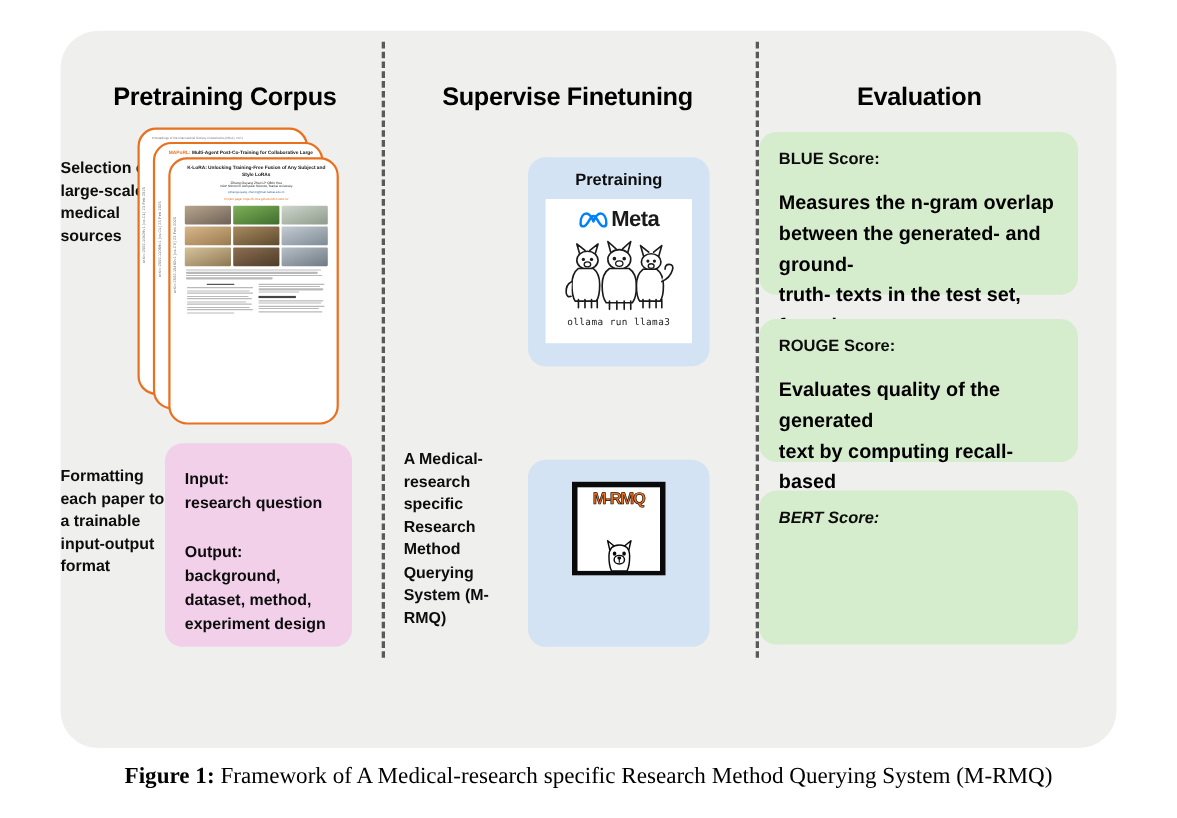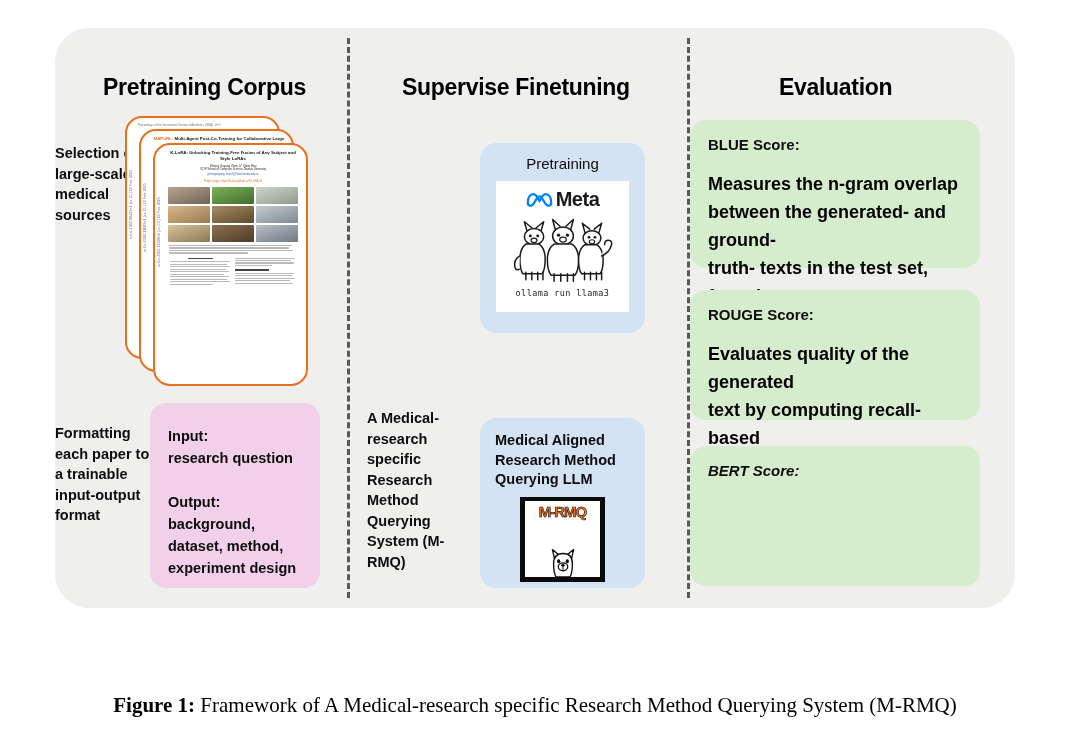--- a/index.html
+++ b/index.html
@@ -8,21 +8,21 @@
     background:#ffffff;
     font-family:"Liberation Sans", sans-serif;
     overflow:hidden;
     position:relative;
   }
 
   
   #figure-panel{
     position:absolute;
     left:55px; top:28px;
-    width:960px; height:580px;
+    width:960px; height:652px;
     background:#efefed;
     border-radius:34px;
   }
 
   
   .divider{
     position:absolute;
     top:10px;
     width:0;
     height:560px;
@@ -82,21 +82,21 @@
     padding:22px 14px 0 18px;
   }
 
   
   #card-pretraining{
     left:425px; top:115px; width:165px; height:190px;
     padding:12px 0 0 0;
     text-align:center;
   }
   #card-pretraining .card-title{
-    font-size:15px;font-weight:normal;color:#0d0d0d;
+    font-size:15px;font-weight:bold;color:#0d0d0d;
     display:block;margin-bottom:9px;
   }
   #meta-panel{
     width:133px;height:131px;margin:0 auto;
     background:#ffffff;
     display:flex;flex-direction:column;
     align-items:center;justify-content:flex-start;
     padding-top:6px;box-sizing:border-box;
   }
   .meta-row{display:flex;align-items:center;gap:3px;height:25px;}
@@ -370,23 +370,20 @@
           <ellipse cx="31" cy="35" rx="4" ry="3"></ellipse>
           <ellipse cx="70" cy="34" rx="4.5" ry="3.4"></ellipse>
           <ellipse cx="109" cy="37" rx="3.6" ry="2.8"></ellipse>
         </g>
       </svg>
       <div class="ollama-cmd">ollama run llama3</div>
     </div>
   </div>
 
   <div class="card card-blue" id="card-mrmq">
-    <span class="card-title">Medical Aligned
-Research Method
-Querying LLM</span>
     <div id="mrmq-logo">
       <div id="mrmq-inner">
         <div id="mrmq-title">M-RMQ</div>
         <svg width="60" height="56" viewBox="0 0 80 74">
           <g fill="#ffffff" stroke="#0a0a0a" stroke-width="3.4" stroke-linejoin="round" stroke-linecap="round">
             <path d="M18 26 L13 4 L30 18 Z"></path>
             <path d="M62 26 L67 4 L50 18 Z"></path>
             <path d="M40 14 q-24 0 -24 26 q0 22 6 34 l36 0 q6 -12 6 -34 q0 -26 -24 -26 z"></path>
             <ellipse cx="40" cy="48" rx="12" ry="10"></ellipse>
           </g>

